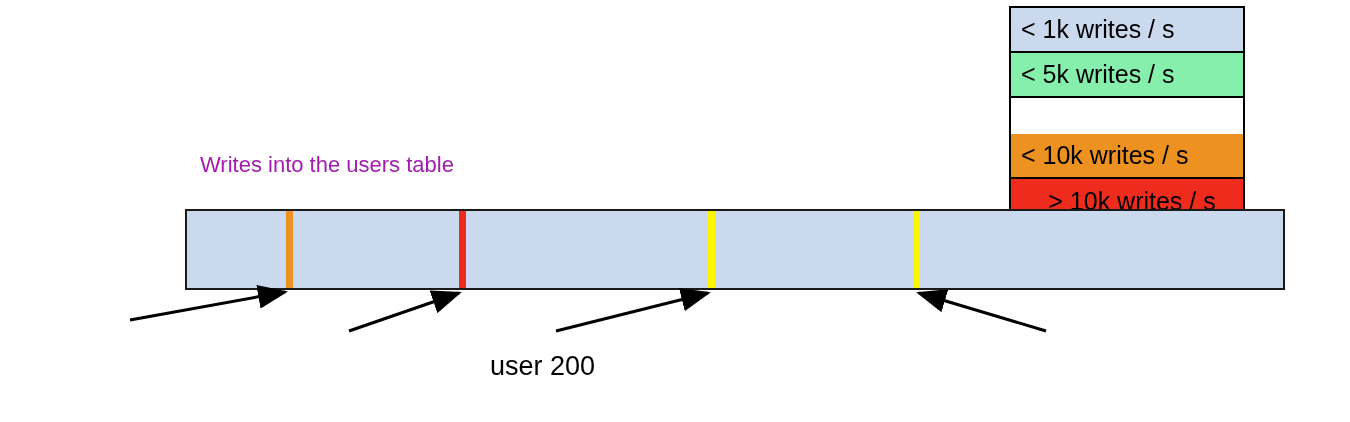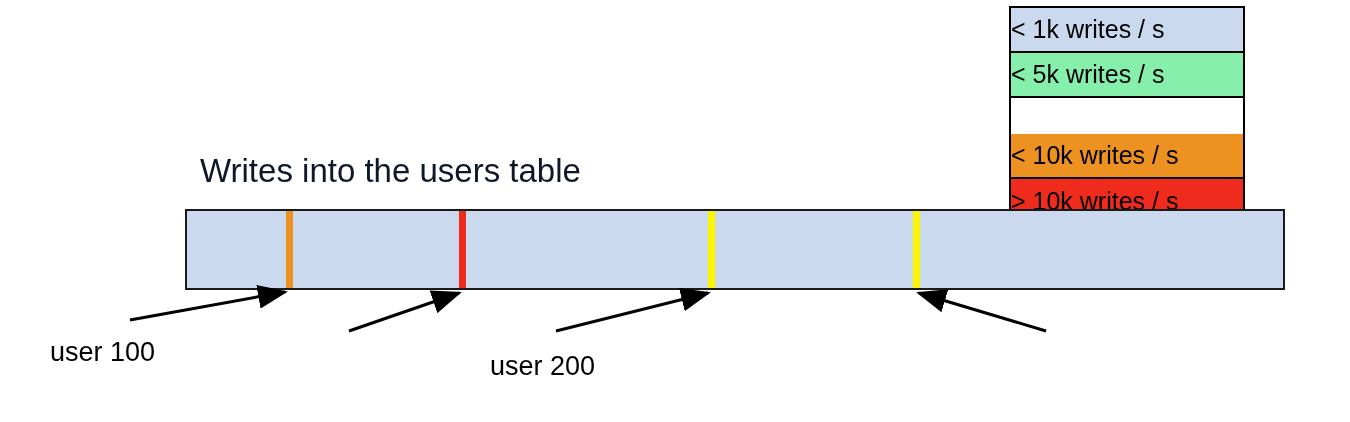--- a/index.html
+++ b/index.html
@@ -29,39 +29,41 @@
     border: 2px solid #000000;
     box-sizing: border-box;
     background: #ffffff;
   }
   .legend-row {
     height: 45px;
     box-sizing: border-box;
     border-bottom: 2px solid #000000;
     display: flex;
     align-items: center;
+    padding-left: 10px;
   }
   .legend-row:last-child {
     border-bottom: none;
+    justify-content: center;
   }
   .legend-label {
     font-size: 25px;
     line-height: 1;
     color: #000000;
     white-space: nowrap;
     letter-spacing: 0px;
   }
 
   
   #chart-title {
     position: absolute;
     left: 200px;
     top: 152px;
-    font-size: 33px;
-    color: #0f172a;
+    font-size: 22px;
+    color: #a21caf;
     white-space: nowrap;
   }
 
   
   #table-bar {
     position: absolute;
     left: 185px;
     top: 209px;
     width: 1100px;
     height: 81px;
@@ -127,16 +129,15 @@
       <marker id="ah" markerWidth="10" markerHeight="8" refX="9" refY="4" orient="auto" markerUnits="strokeWidth">
         <path d="M0,0 L10,4 L0,8 z" fill="#000000"></path>
       </marker>
     </defs>
     <line x1="130" y1="320" x2="285" y2="292" stroke="#000000" stroke-width="3" marker-end="url(#ah)"></line>
     <line x1="349" y1="331" x2="459" y2="293" stroke="#000000" stroke-width="3" marker-end="url(#ah)"></line>
     <line x1="556" y1="331" x2="708" y2="293" stroke="#000000" stroke-width="3" marker-end="url(#ah)"></line>
     <line x1="1046" y1="331" x2="919" y2="293" stroke="#000000" stroke-width="3" marker-end="url(#ah)"></line>
   </svg>
 
-  <div class="user-label" style="left:50px; top:337px;">user 100</div>
   <div class="user-label" style="left:490px; top:351px;">user 200</div>
 
 </div>
 
 </body></html>

